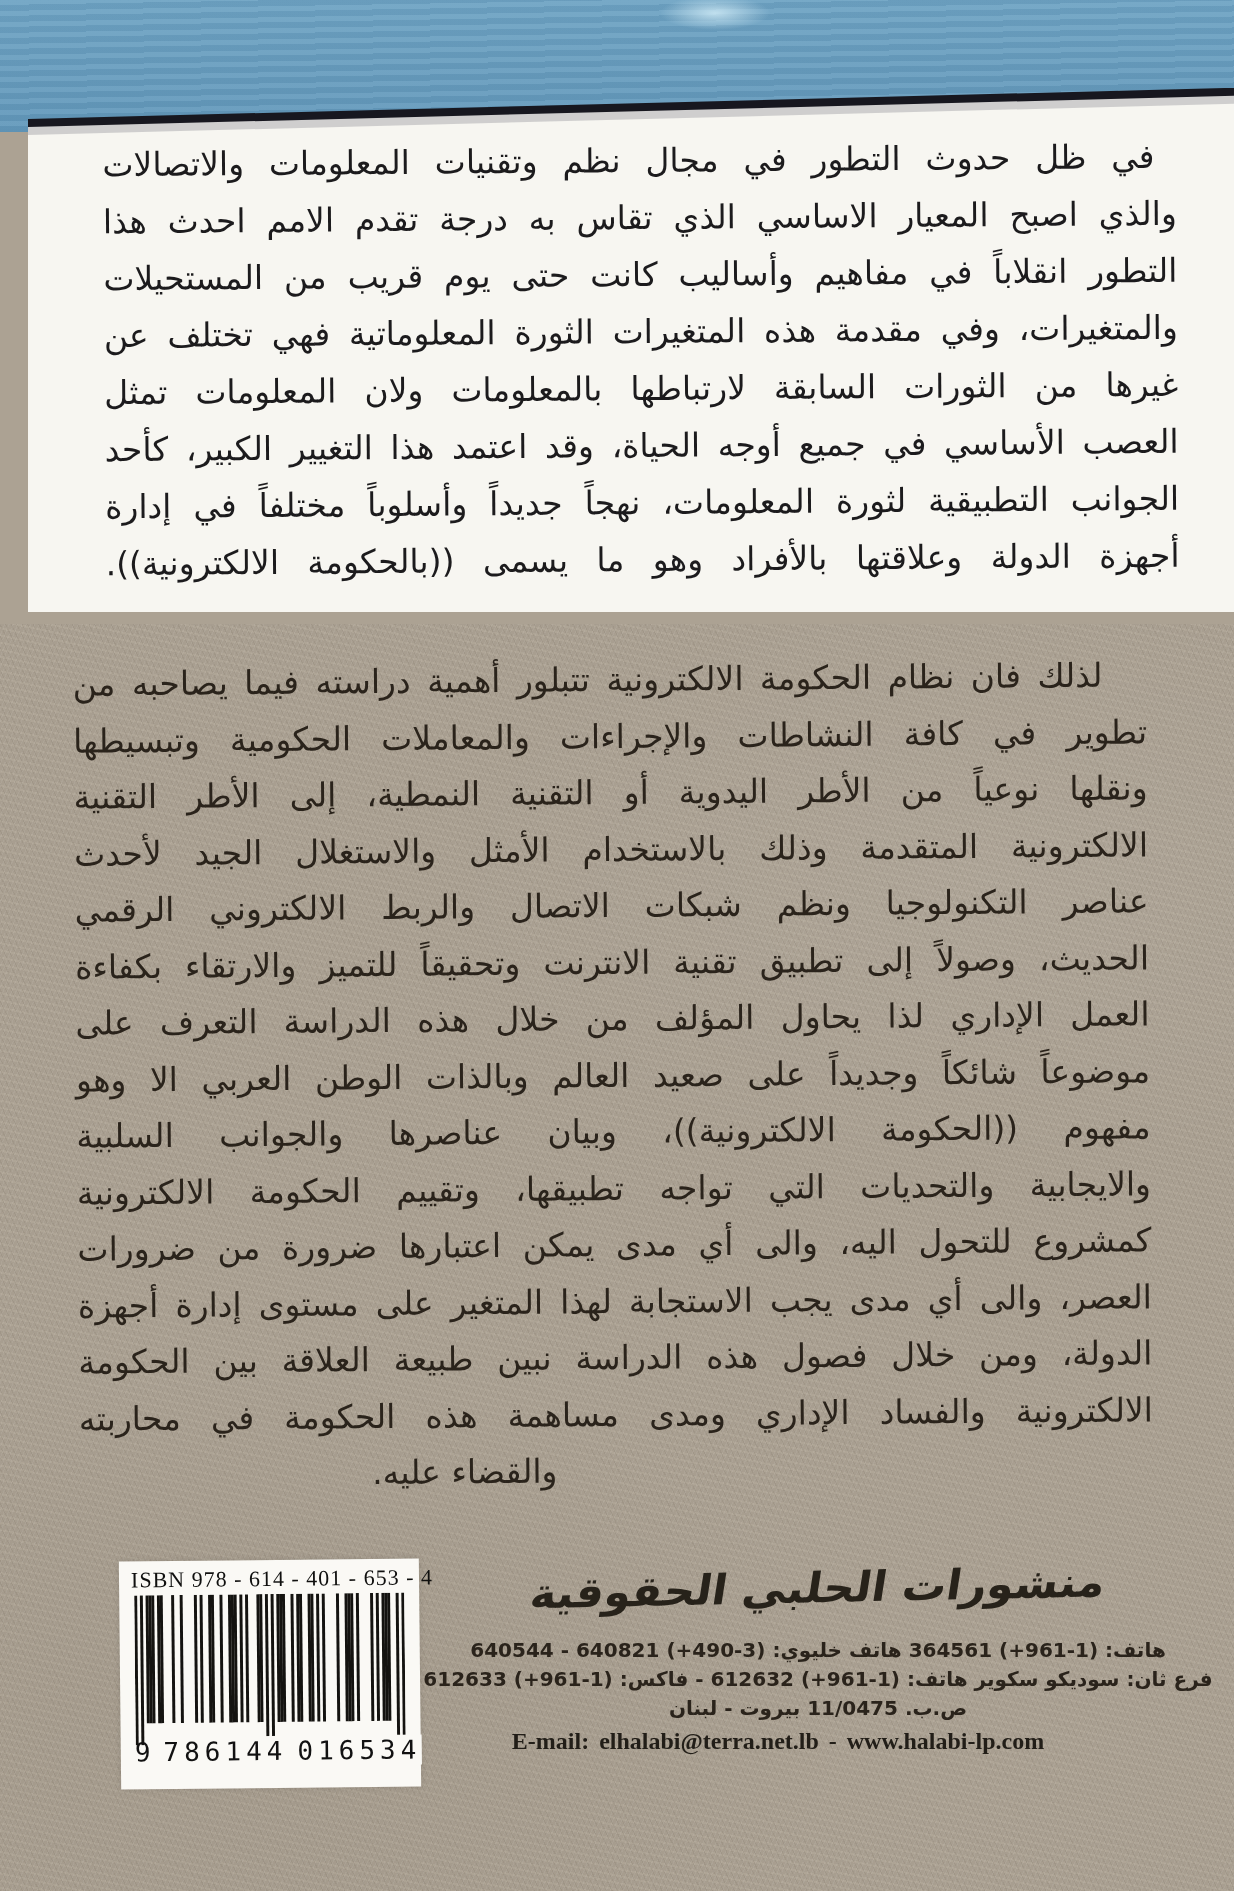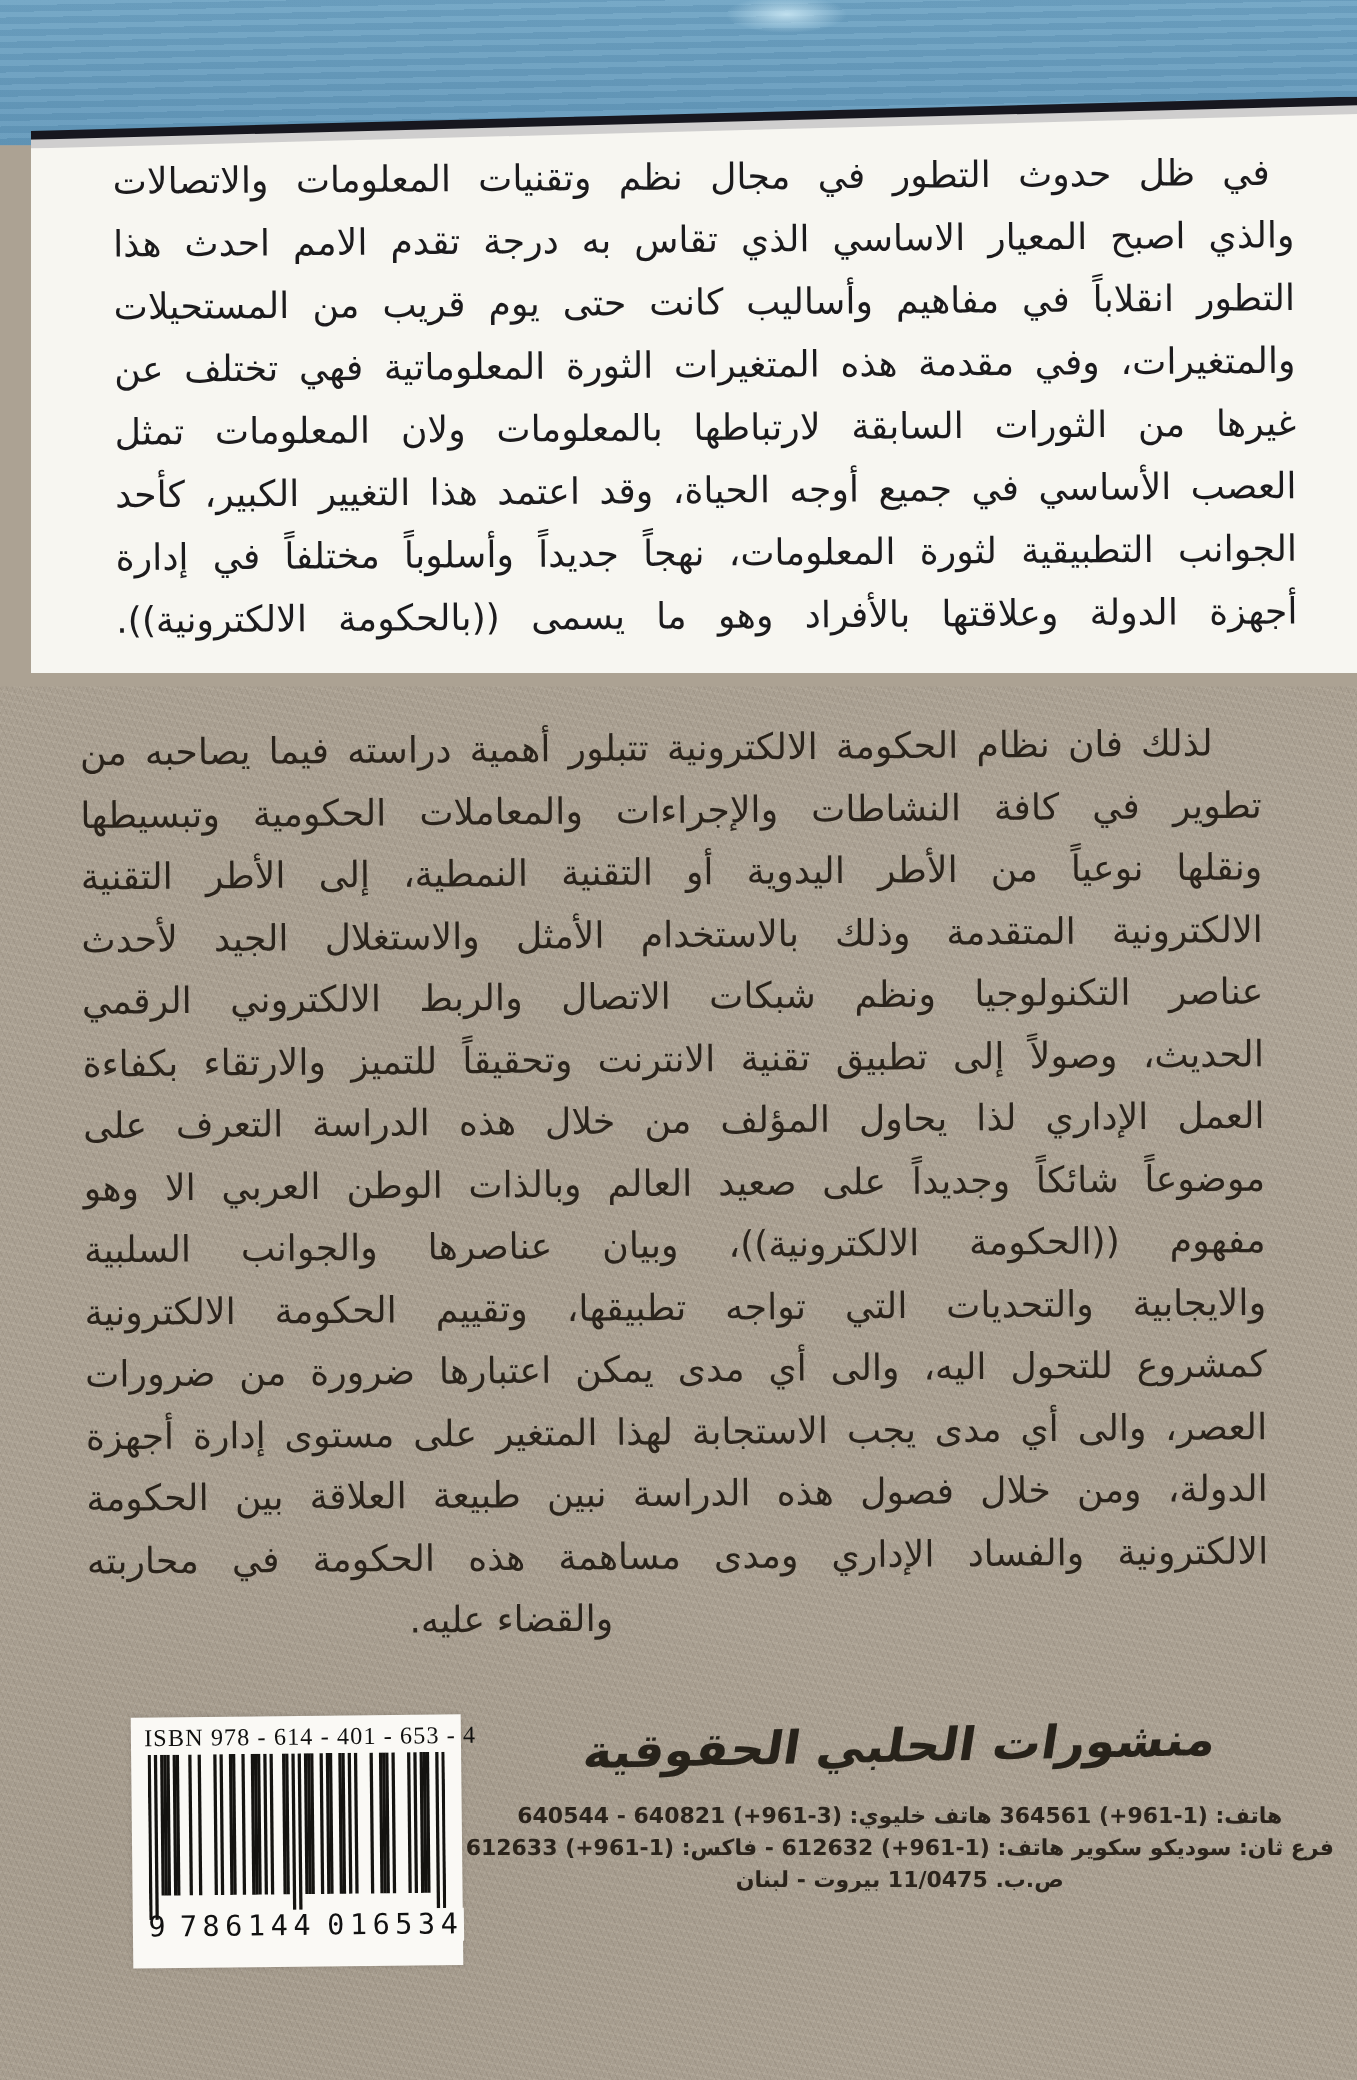--- a/index.html
+++ b/index.html
@@ -183,23 +183,24 @@
         </svg>
       <div class="barcode-digits" dir="ltr">
         <span class="lead">9</span>
         <span class="grp">786144</span>
         <span class="grp">016534</span>
       </div>
     </div>
 
     <div class="publisher">
       <div class="pub-logo">منشورات الحلبي الحقوقية</div>
-      <div class="pub-line">هاتف: ⁦364561 (+961-1)⁩ هاتف خليوي: ⁦640544 - 640821 (+961-3)⁩</div>
+      <div class="pub-line">هاتف: ⁦364561 (+961-1)⁩ هاتف خليوي: ⁦640544 - 640821 (+490-3)⁩</div>
       <div class="pub-line">فرع ثان: سوديكو سكوير هاتف: ⁦612632 (+961-1)⁩ - فاكس: ⁦612633 (+961-1)⁩</div>
       <div class="pub-line">ص.ب. ⁦11/0475⁩ بيروت - لبنان</div>
+      <div class="pub-email">E-mail: elhalabi@terra.net.lb  -  www.halabi-lp.com</div>
     </div>
 
   </div>
 
   <div class="white-sheet">
     <div class="para para1" dir="rtl">
         <div class="pline">في ظل حدوث التطور في مجال نظم وتقنيات المعلومات والاتصالات</div>
         <div class="pline">والذي اصبح المعيار الاساسي الذي تقاس به درجة تقدم الامم احدث هذا</div>
         <div class="pline">التطور انقلاباً في مفاهيم وأساليب كانت حتى يوم قريب من المستحيلات</div>
         <div class="pline">والمتغيرات، وفي مقدمة هذه المتغيرات الثورة المعلوماتية فهي تختلف عن</div>

